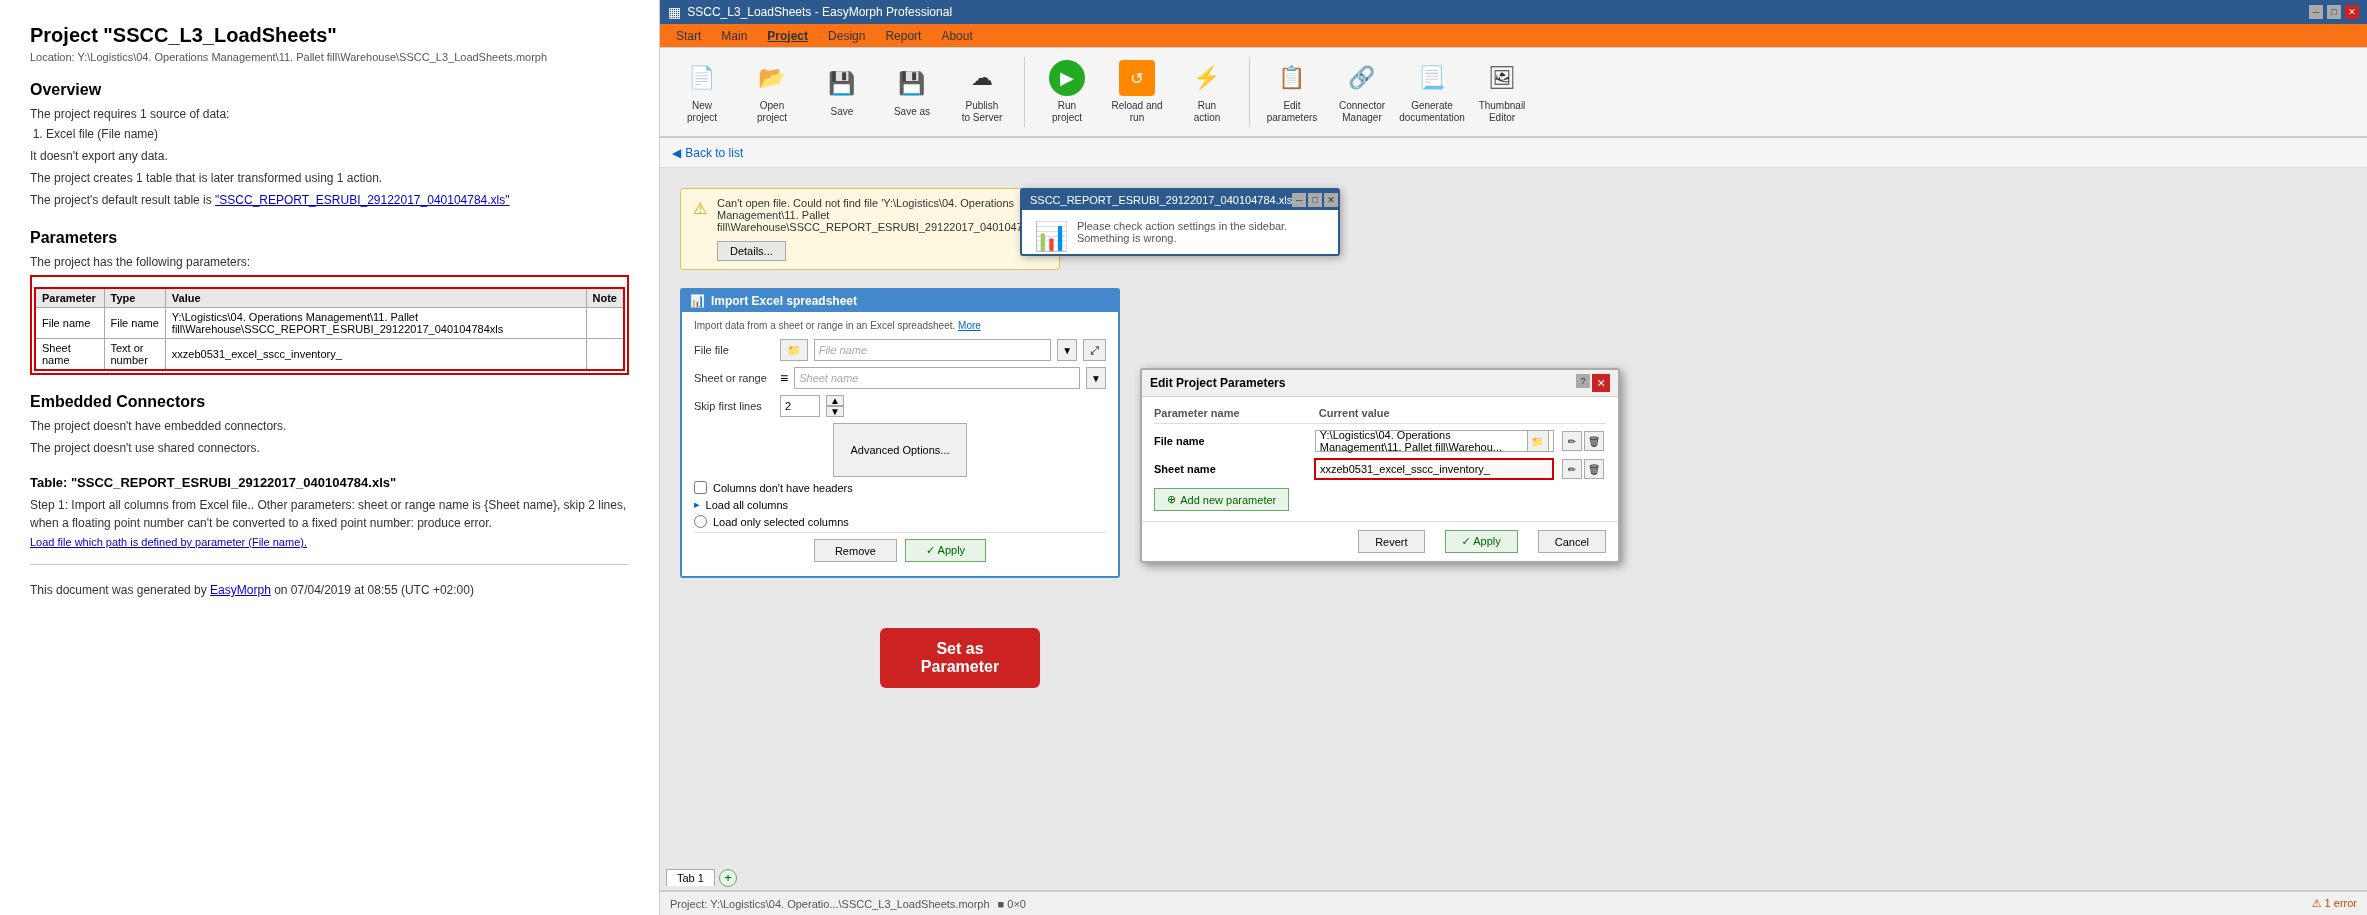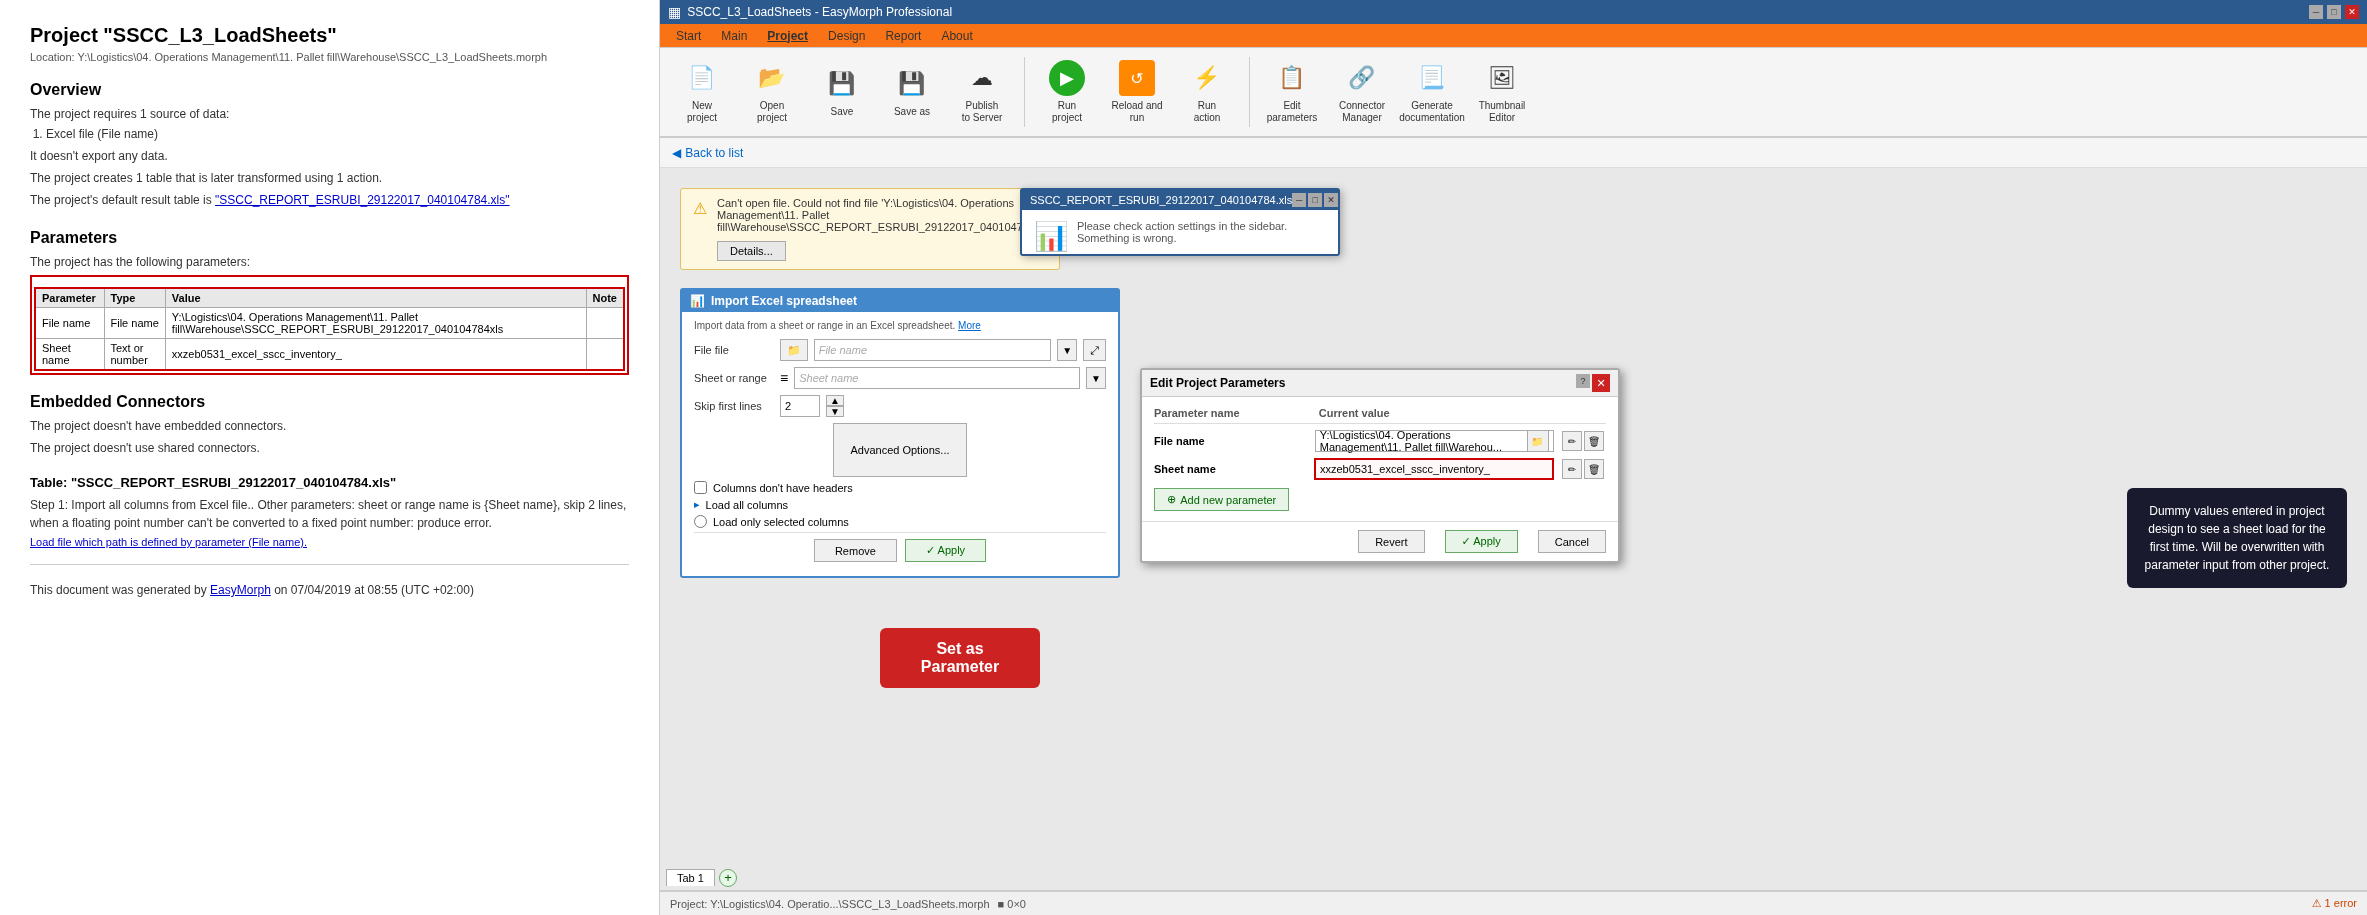--- a/index.html
+++ b/index.html
@@ -776,23 +776,20 @@
             <span>Add new parameter</span>
           </button>
         </div>
         <div class="ep-footer">
           <button class="ep-footer-btn">Revert</button>
           <button class="ep-footer-btn apply">✓ Apply</button>
           <button class="ep-footer-btn cancel">Cancel</button>
         </div>
       </div>
 
-      <div class="tooltip-box">
-        <span>Dummy values entered in project design to see a sheet load for the first time. Will be overwritten with parameter input from other project.</span>
-      </div>
 
     </div>
 
     <div class="tab-bar">
       <div class="tab-item">Tab 1</div>
       <div class="tab-add-btn">+</div>
     </div>
 
     <div class="status-bar">
       <div class="status-left">

